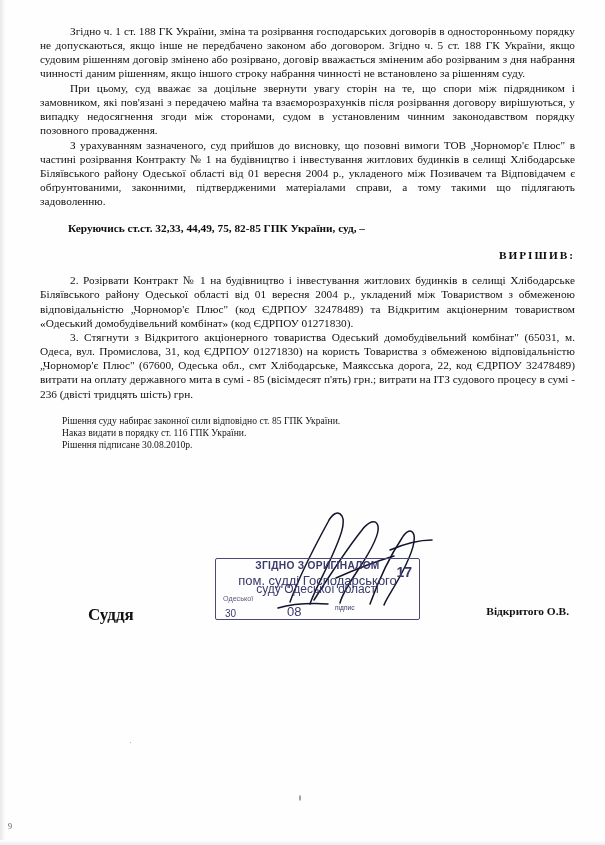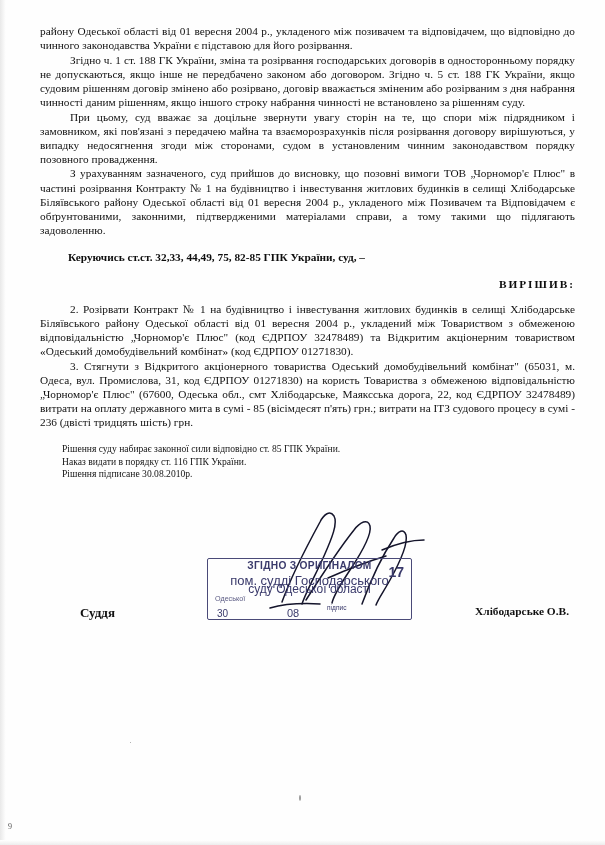--- a/index.html
+++ b/index.html
@@ -82,30 +82,30 @@
     margin-left: 22px;
   }
   .small-notes div {
     font-size: 9.6px;
     line-height: 12.4px;
     color: #141414;
   }
   
   .sign-area {
     position: absolute;
-    left: 32px;
+    left: 40px;
     right: 30px;
     top: 520px;
     height: 120px;
   }
   .judge-label {
     position: absolute;
     left: 48px;
     top: 85px;
-    font-size: 13px;
+    font-size: 17px;
     font-weight: bold;
     color: #111111;
   }
   .judge-name {
     position: absolute;
     right: 6px;
     top: 85px;
     font-size: 11.4px;
     font-weight: bold;
     color: #111111;
@@ -167,23 +167,22 @@
     position: absolute;
     bottom: 1px;
     left: 10px;
     font-size: 10px;
     font-family: Liberation Sans, sans-serif;
   }
   .stamp .stamp-date2 {
     position: absolute;
     bottom: 1px;
     left: 72px;
-    font-size: 11px;
-    font-family: "Liberation Sans", sans-serif;
-    margin-left: 8px;
+    font-size: 13px;
+    font-family: "Liberation Sans", sans-serif;
   }
   .stamp .stamp-sign-label {
     position: absolute;
     bottom: 9px;
     left: 120px;
     font-size: 6.6px;
     font-family: "Liberation Sans", sans-serif;
   }
   .stamp .stamp-num {
     position: absolute;
@@ -208,21 +207,20 @@
 </style>
 </head>
 <body>
 
 <div class="page">
   <div class="scan-edge-left"></div>
   <div class="scan-edge-bottom"></div>
 
   <div class="doc-body">
 
-    <p class="para">району Одеської області від 01 вересня 2004 р.,  укладеного між позивачем та відповідачем, що відповідно до чинного законодавства України є підставою для його розірвання.</p>
     <p class="para indent">Згідно ч. 1 ст. 188 ГК України, зміна та розірвання господарських договорів в односторонньому порядку не допускаються, якщо інше не передбачено законом або договором. Згідно ч. 5 ст. 188 ГК України, якщо судовим рішенням договір змінено або розірвано, договір вважається зміненим або розірваним з дня набрання чинності даним рішенням, якщо іншого строку набрання чинності не встановлено за рішенням суду.</p>
     <p class="para indent">При цьому, суд вважає за доцільне звернути увагу сторін на те, що спори між підрядником і замовником, які пов'язані з передачею майна та взаєморозрахунків після розірвання договору вирішуються, у випадку недосягнення згоди між сторонами, судом в установленим чинним законодавством порядку позовного провадження.</p>
     <p class="para indent">З урахуванням зазначеного, суд прийшов до висновку, що позовні вимоги ТОВ „Чорномор'є Плюс" в частині розірвання Контракту № 1 на будівництво і інвестування житлових будинків в селищі Хлібодарське Біляївського району Одеської області від 01 вересня 2004 р., укладеного між Позивачем та Відповідачем є обґрунтованими, законними, підтвердженими матеріалами справи, а тому такими що підлягають задоволенню.</p>
 
     <div class="section-heading">Керуючись ст.ст. 32,33, 44,49, 75, 82-85 ГПК України, суд, –</div>
 
     <div class="verdict-word">ВИРІШИВ:</div>
 
     <ol class="items">
       <li>2. Розірвати Контракт № 1 на будівництво і інвестування житлових будинків в селищі Хлібодарське Біляївського району Одеської області від 01 вересня 2004 р., укладений між Товариством з обмеженою відповідальністю „Чорномор'є Плюс" (код ЄДРПОУ 32478489) та Відкритим акціонерним товариством «Одеський домобудівельний комбінат» (код ЄДРПОУ 01271830).</li>
@@ -255,20 +253,20 @@
       <div class="stamp-l2">пом. судді Господарського</div>
       <div class="stamp-l3">суду Одеської області</div>
       <div class="stamp-l4">Одеської</div>
       <div class="stamp-date">30</div>
       <div class="stamp-date2">08</div>
       <div class="stamp-sign-label">підпис</div>
       <div class="stamp-num">17</div>
     </div>
 
     <div class="judge-label">Суддя</div>
-    <div class="judge-name">Хлібодарське О.В.</div>
+    <div class="judge-name">Відкритого О.В.</div>
   </div>
 
   <div class="page-mark">9</div>
 
   <div class="speck" style="left:299px; top:795px; width:2px; height:6px;"></div>
   <div class="speck" style="left:130px; top:742px; width:1px; height:1px;"></div>
 </div>
 
 </body></html>

